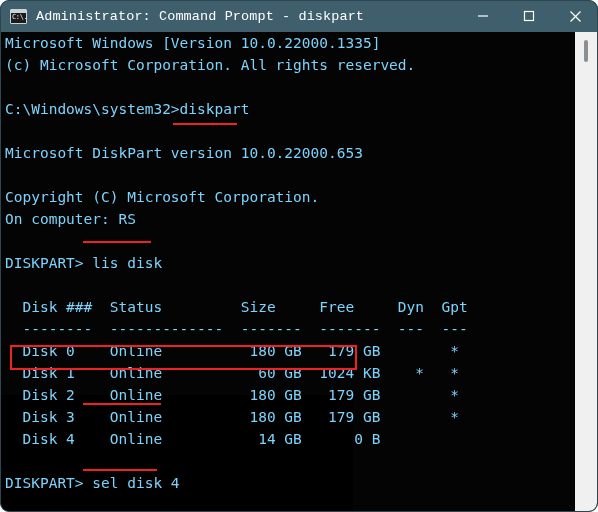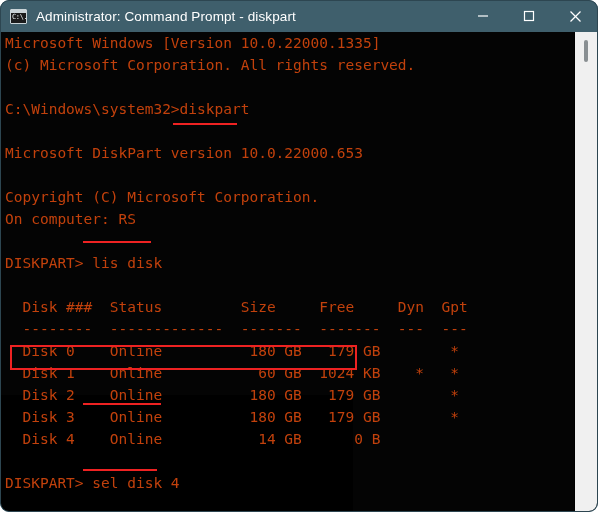--- a/index.html
+++ b/index.html
@@ -64,21 +64,21 @@
     font-family: "DejaVu Sans Mono", monospace;
     font-size: 7px;
     line-height: 9px;
     color: #e6ecee;
     letter-spacing: -0.4px;
     white-space: nowrap;
   }
   #title-text {
     color: #ffffff;
     font-size: 13.5px;
-    font-family: Liberation Sans, sans-serif;
+    font-family: Liberation Mono, monospace;
     white-space: nowrap;
     letter-spacing: 0.1px;
   }
   .caption-buttons {
     position: absolute;
     right: 0; top: 0;
     height: 32px;
     display: flex;
   }
   .cap-btn {
@@ -124,21 +124,21 @@
 
   #text-layer {
     position: absolute;
     left: 0;
     top: 0;
     width: 573px;
     height: 479px;
     font-family: "DejaVu Sans Mono", monospace;
     font-size: 14.5px;
     line-height: 22px;
-    color: #c2410c;
+    color: #7dd3fc;
     white-space: pre;
   }
   .line {
     position: absolute;
     left: 4px;
     height: 22px;
     white-space: pre;
   }
 
   

